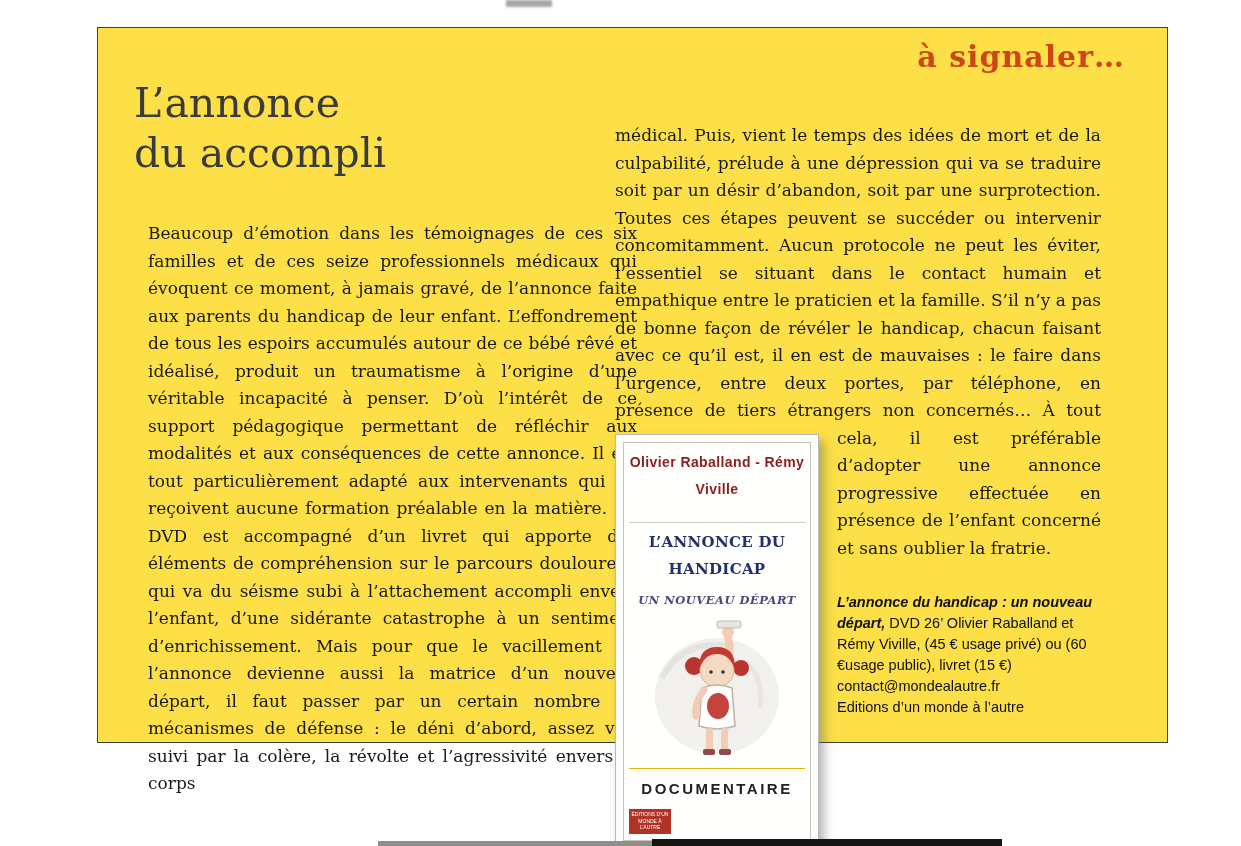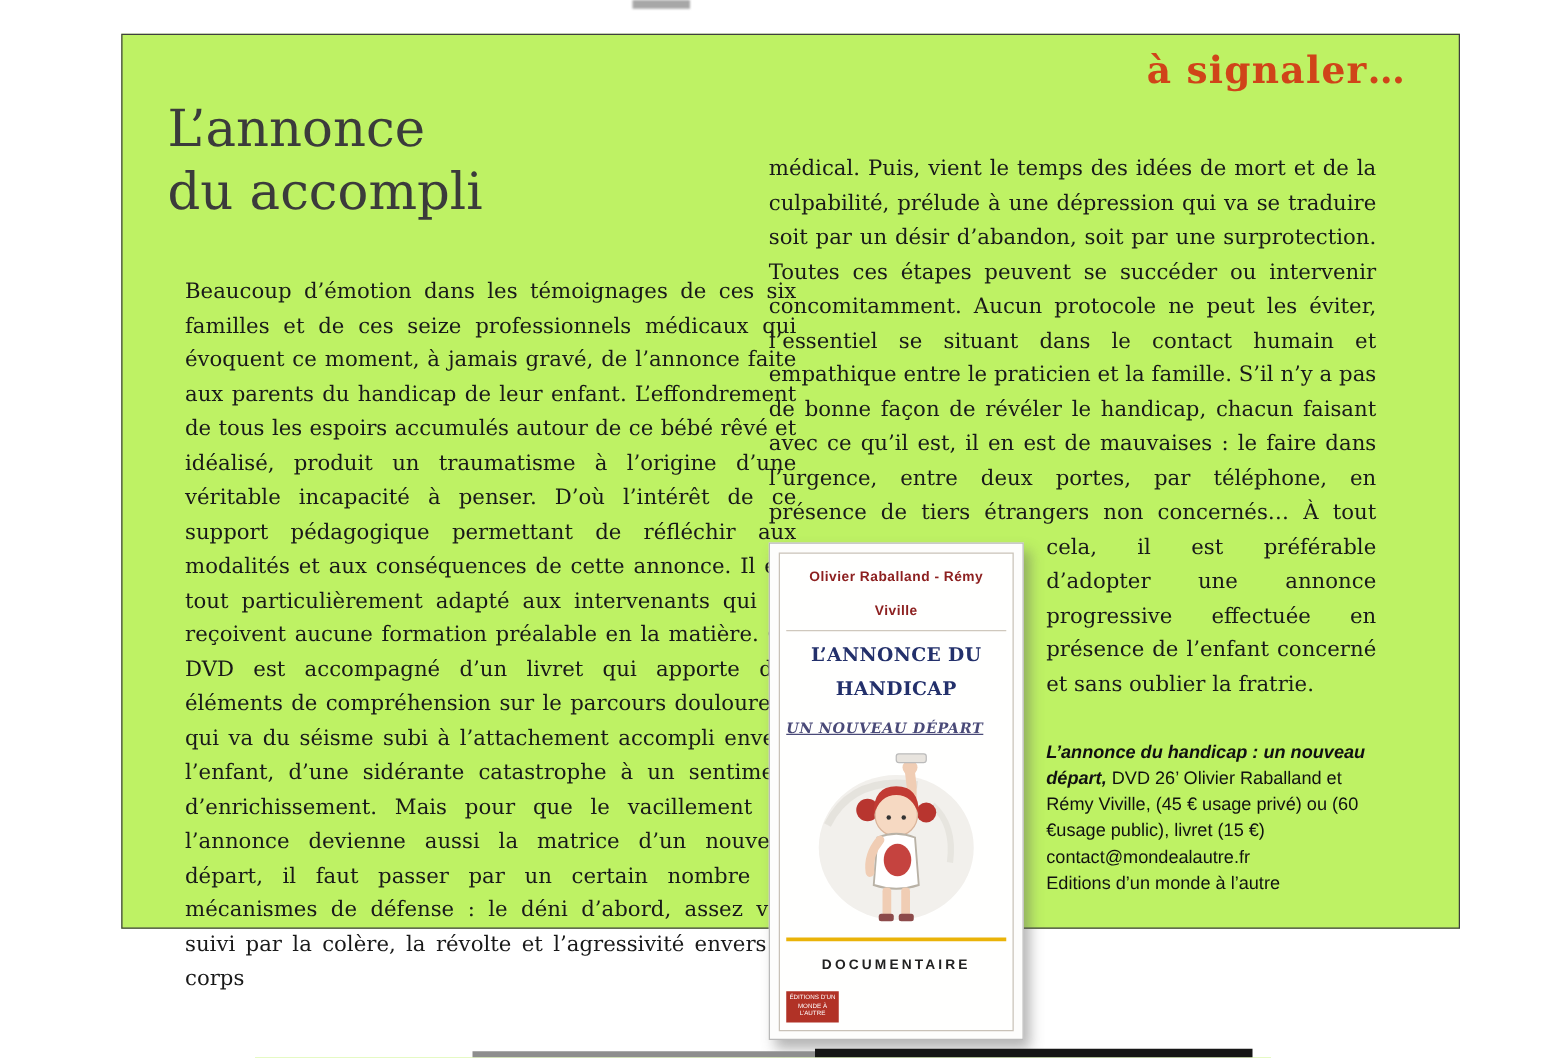--- a/index.html
+++ b/index.html
@@ -16,21 +16,21 @@
   .ghost { position:absolute; background:rgba(70,70,70,.055); filter:blur(2px); border-radius:2px; }
   .ghost1 { left:300px; top:42px; width:600px; height:8px; }
   .ghost2 { left:280px; top:62px; width:640px; height:8px; }
   .ghost3 { left:430px; top:84px; width:470px; height:8px; }
   .ghost-top { position:absolute; left:506px; top:0; width:46px; height:7px; background:rgba(60,60,60,.45); filter:blur(1px); }
   .bar-dark { position:absolute; left:652px; top:839px; width:350px; height:7px; background:#161616; }
   .bar-gray { position:absolute; left:378px; top:841px; width:274px; height:5px; background:#8e8e8e; }
 
   .content-box {
     position:absolute; left:97px; top:27px; width:1071px; height:716px;
-    background:#bef264; border:1px solid #3f3f3f;
+    background:#fde047; border:1px solid #3f3f3f;
   }
 
   .signaler {
     position:absolute; top:11px; right:42px;
     font-family:"DejaVu Serif", serif; font-weight:700;
     font-size:30px; color:#d04419; letter-spacing:1px;
   }
 
   .title {
     position:absolute; left:36px; top:50px;
@@ -46,37 +46,37 @@
 
   
   .dvd-wrap { float:left; width:204px; margin:9px 18px 6px 0; }
   .dvd-card {
     background:#fdfdfc; border:1px solid #b9b9b9;
     box-shadow:5px 7px 10px rgba(90,90,90,.45);
     padding:7px 7px 6px;
   }
   .dvd-inner { border:1px solid #c9c2b8; background:#fffffe; padding:6px 5px 5px; }
   .dvd-authors {
-    font-family:"Liberation Sans", sans-serif; font-size:11px; font-weight:700;
+    font-family:"Liberation Sans", sans-serif; font-size:14px; font-weight:700;
     color:#8d2020; text-align:center; letter-spacing:.4px;
-    padding-bottom:0; border-bottom:1px solid #cfc8bd;
+    padding-bottom:18px; border-bottom:1px solid #cfc8bd;
   }
   .dvd-title {
     font-size:15px; font-weight:700; color:#23306b;
     text-align:center; margin-top:6px; letter-spacing:.3px;
   }
   .dvd-subtitle {
     font-size:11.5px; font-style:italic; font-weight:700; color:#4a4a78;
-    margin-top:3px; letter-spacing:.5px;text-decoration:underline;
+    text-align:center; margin-top:3px; letter-spacing:.5px;
   }
   .dvd-art { height:148px; margin-top:4px; display:flex; justify-content:center; overflow:hidden; }
   .dvd-cat {
-    font-family:"Liberation Sans", sans-serif; font-size:11px; font-weight:700;
+    font-family:"Liberation Sans", sans-serif; font-size:15px; font-weight:700;
     letter-spacing:2.5px; text-align:center; color:#222;
-    border-top:3px solid #eab308; padding-top:6px; margin-top:2px;
+    border-top:1px solid #eab308; padding-top:6px; margin-top:2px;
   }
   .dvd-pub { margin-top:6px; height:26px; display:flex; align-items:center; }
   .pub-box {
     display:inline-block; background:#b13226; color:#fff;
     font-family:"Liberation Sans", sans-serif; font-size:5px; line-height:1.3;
     width:42px; height:25px; padding:2px 1px; text-align:center; overflow:hidden;
   }
 
   .caption {
     font-family:"Liberation Sans", sans-serif;

